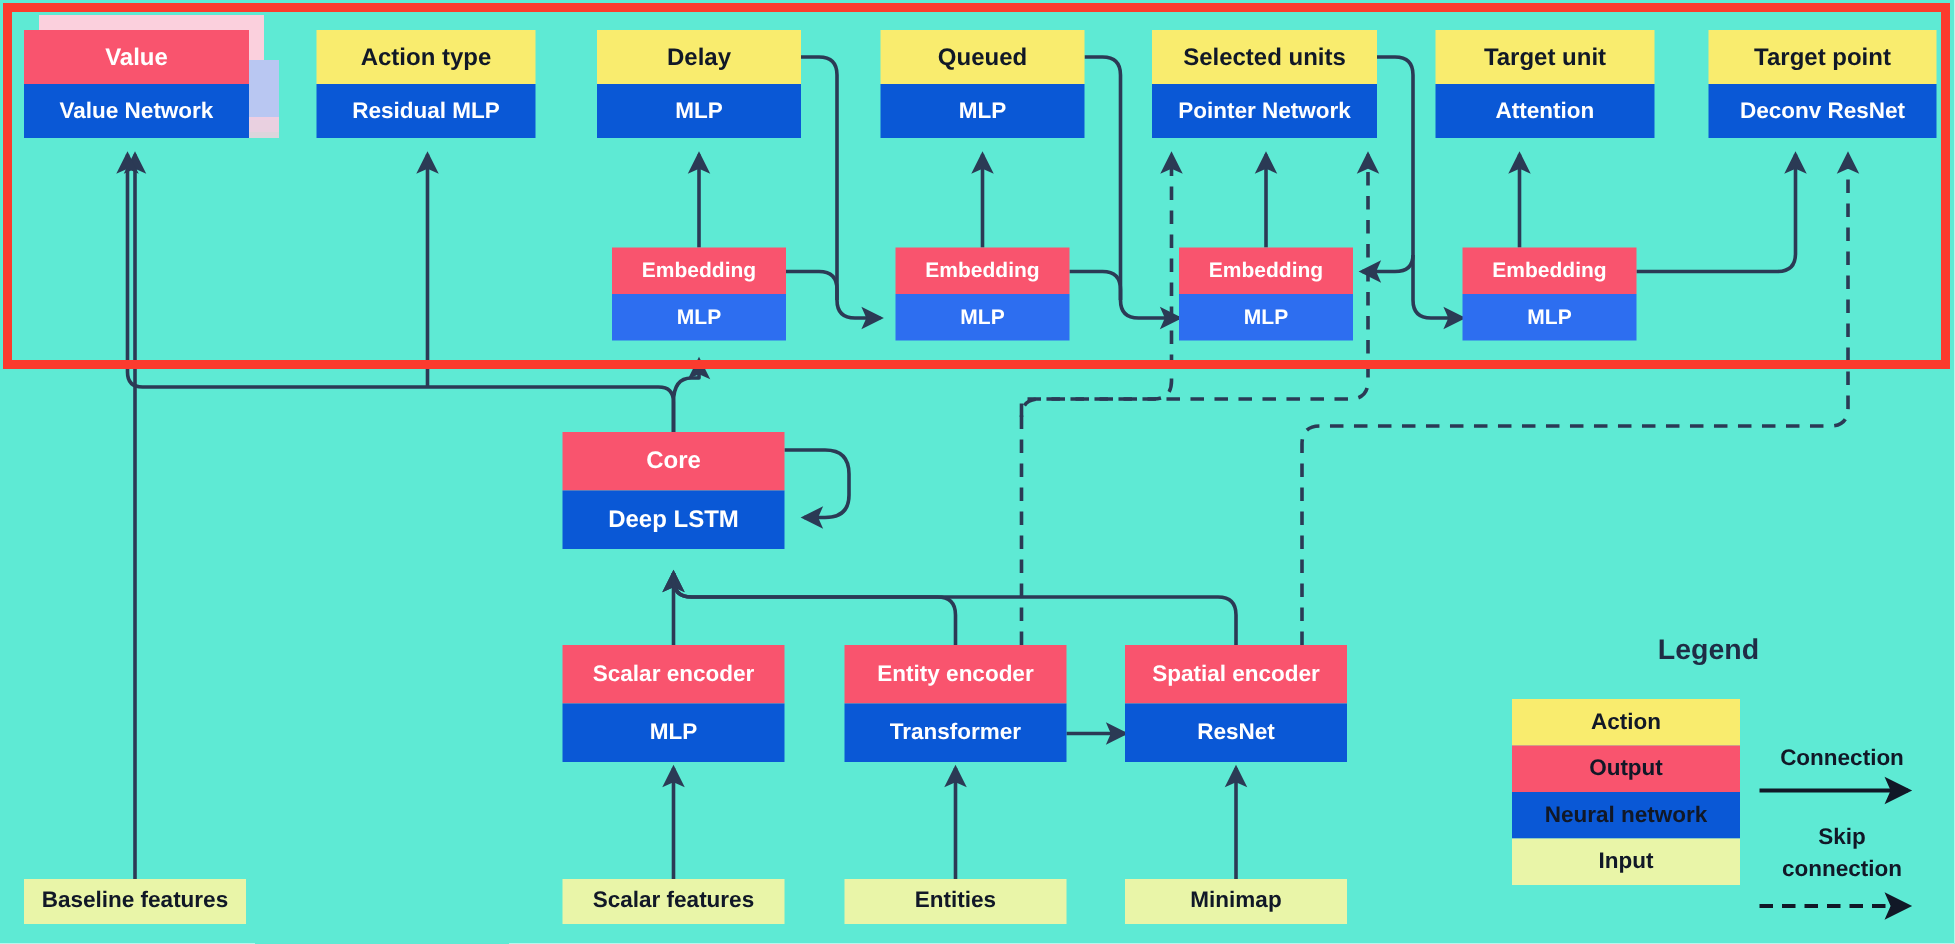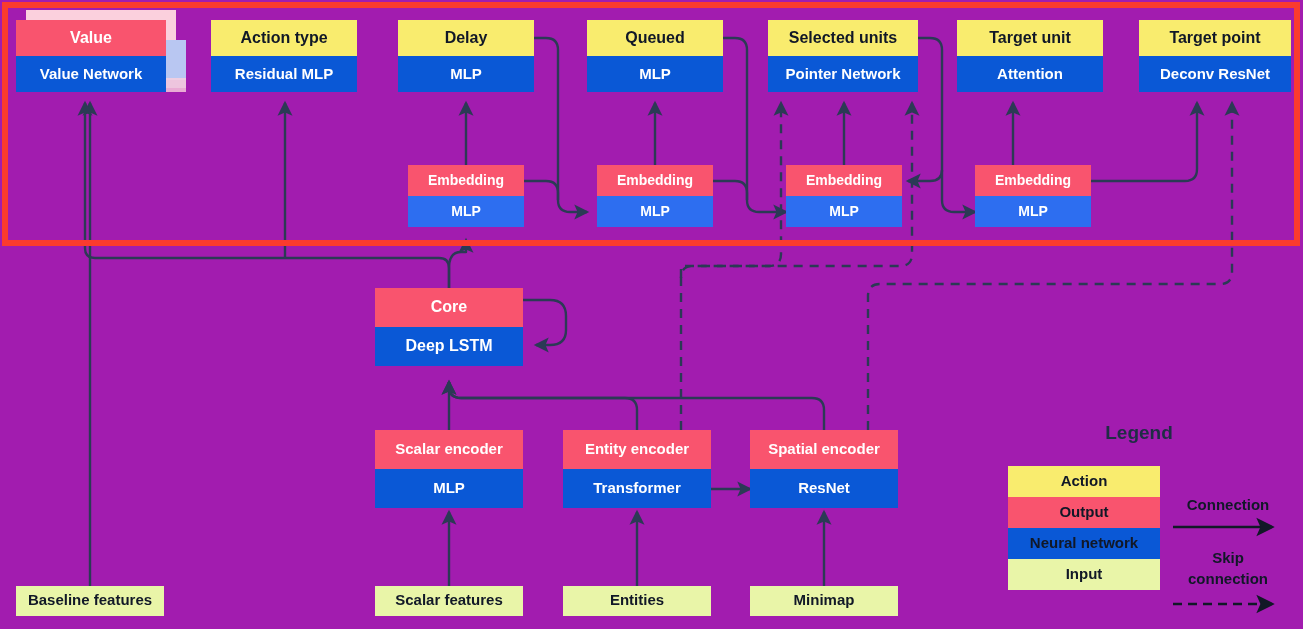--- a/index.html
+++ b/index.html
@@ -1,17 +1,17 @@
 <!DOCTYPE html>
 <html><head>
 <meta charset="utf-8">
 <style>
   html,body{margin:0;padding:0;background:#ffffff;}
   body{font-family:"Liberation Sans","DejaVu Sans",sans-serif;}
-  #stage{position:relative;width:1303px;height:629px;background:#a21caf;overflow:hidden;}
+  #stage{position:relative;width:1303px;height:629px;background:#5eead4;overflow:hidden;}
   #diagram{position:absolute;left:0;top:0;width:1303px;height:629px;}
   .blk-label{font-family:"Liberation Sans","DejaVu Sans",sans-serif;font-weight:bold;text-anchor:middle;dominant-baseline:middle;}
   .t-dark{fill:#111827;}
   .t-light{fill:#ffffff;}
   .conn{fill:none;stroke:#2b3a55;stroke-width:2.4;stroke-linecap:butt;stroke-linejoin:round;}
   .conn-dash{fill:none;stroke:#2b3a55;stroke-width:2.4;stroke-dasharray:9 7;stroke-linejoin:round;}
   .legend-title{font-family:"Liberation Sans","DejaVu Sans",sans-serif;font-weight:bold;fill:#1f2d45;text-anchor:middle;dominant-baseline:middle;font-size:19px;}
   .legend-txt{font-family:"Liberation Sans","DejaVu Sans",sans-serif;font-weight:bold;fill:#111827;text-anchor:middle;dominant-baseline:middle;font-size:15px;}
   .hl-rect{fill:none;stroke:#fb3b2e;stroke-width:6;}
 </style>

